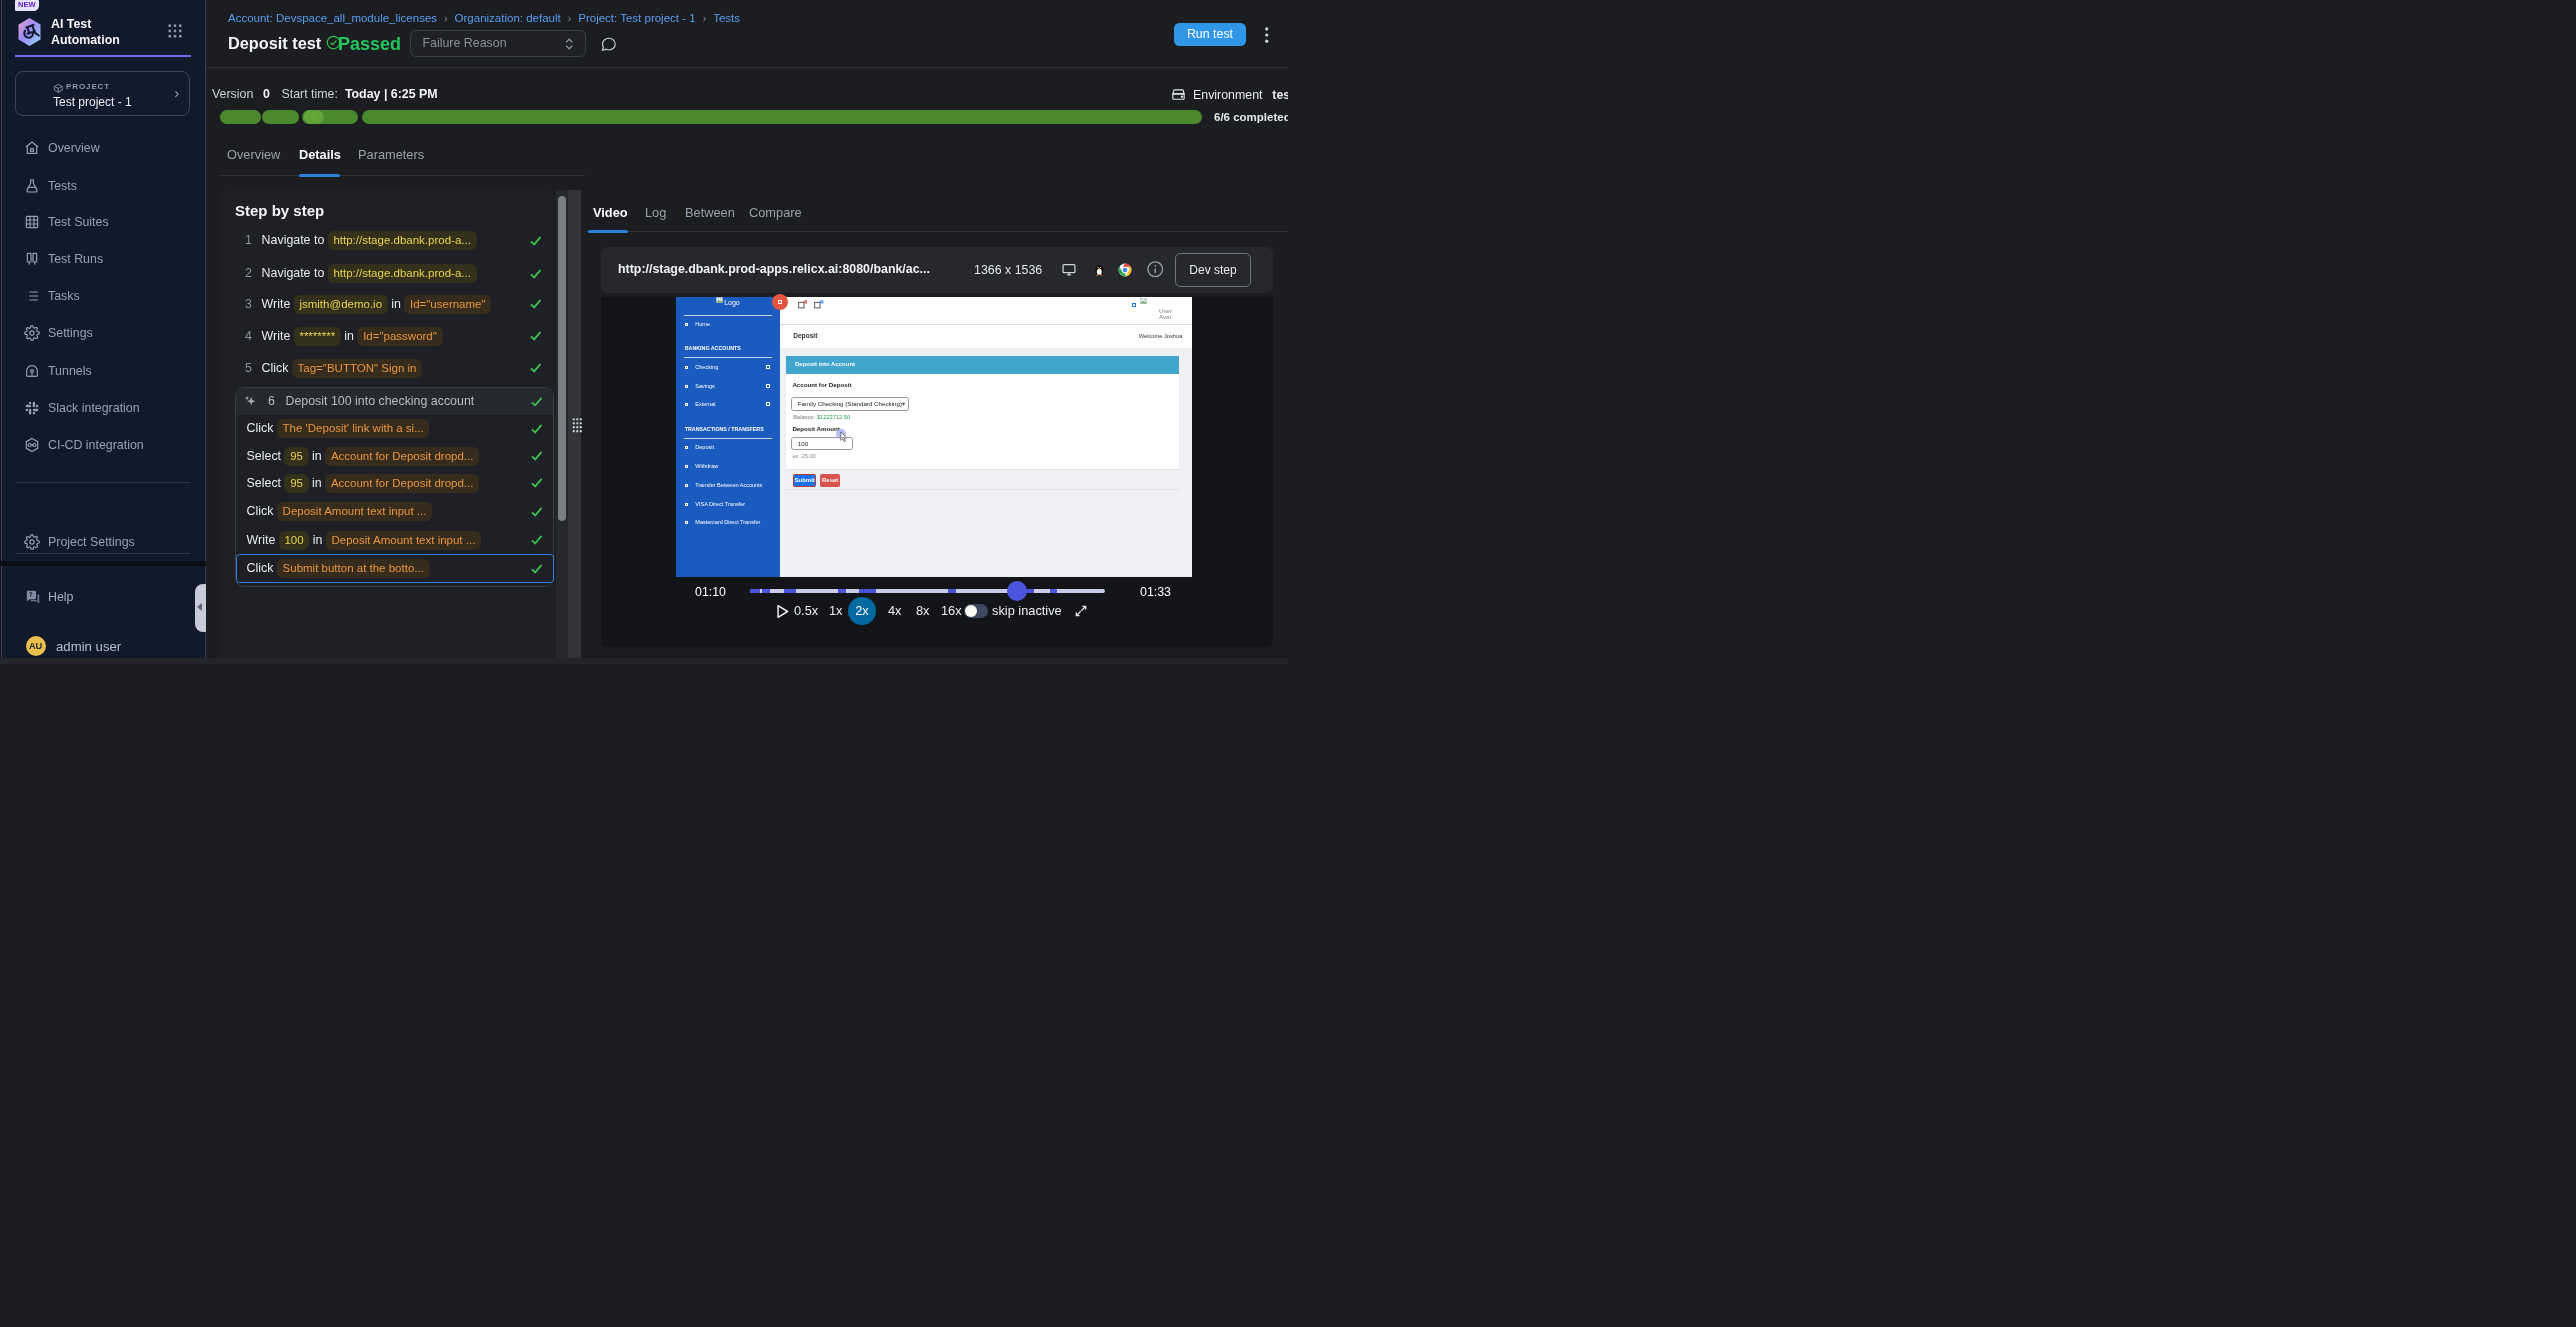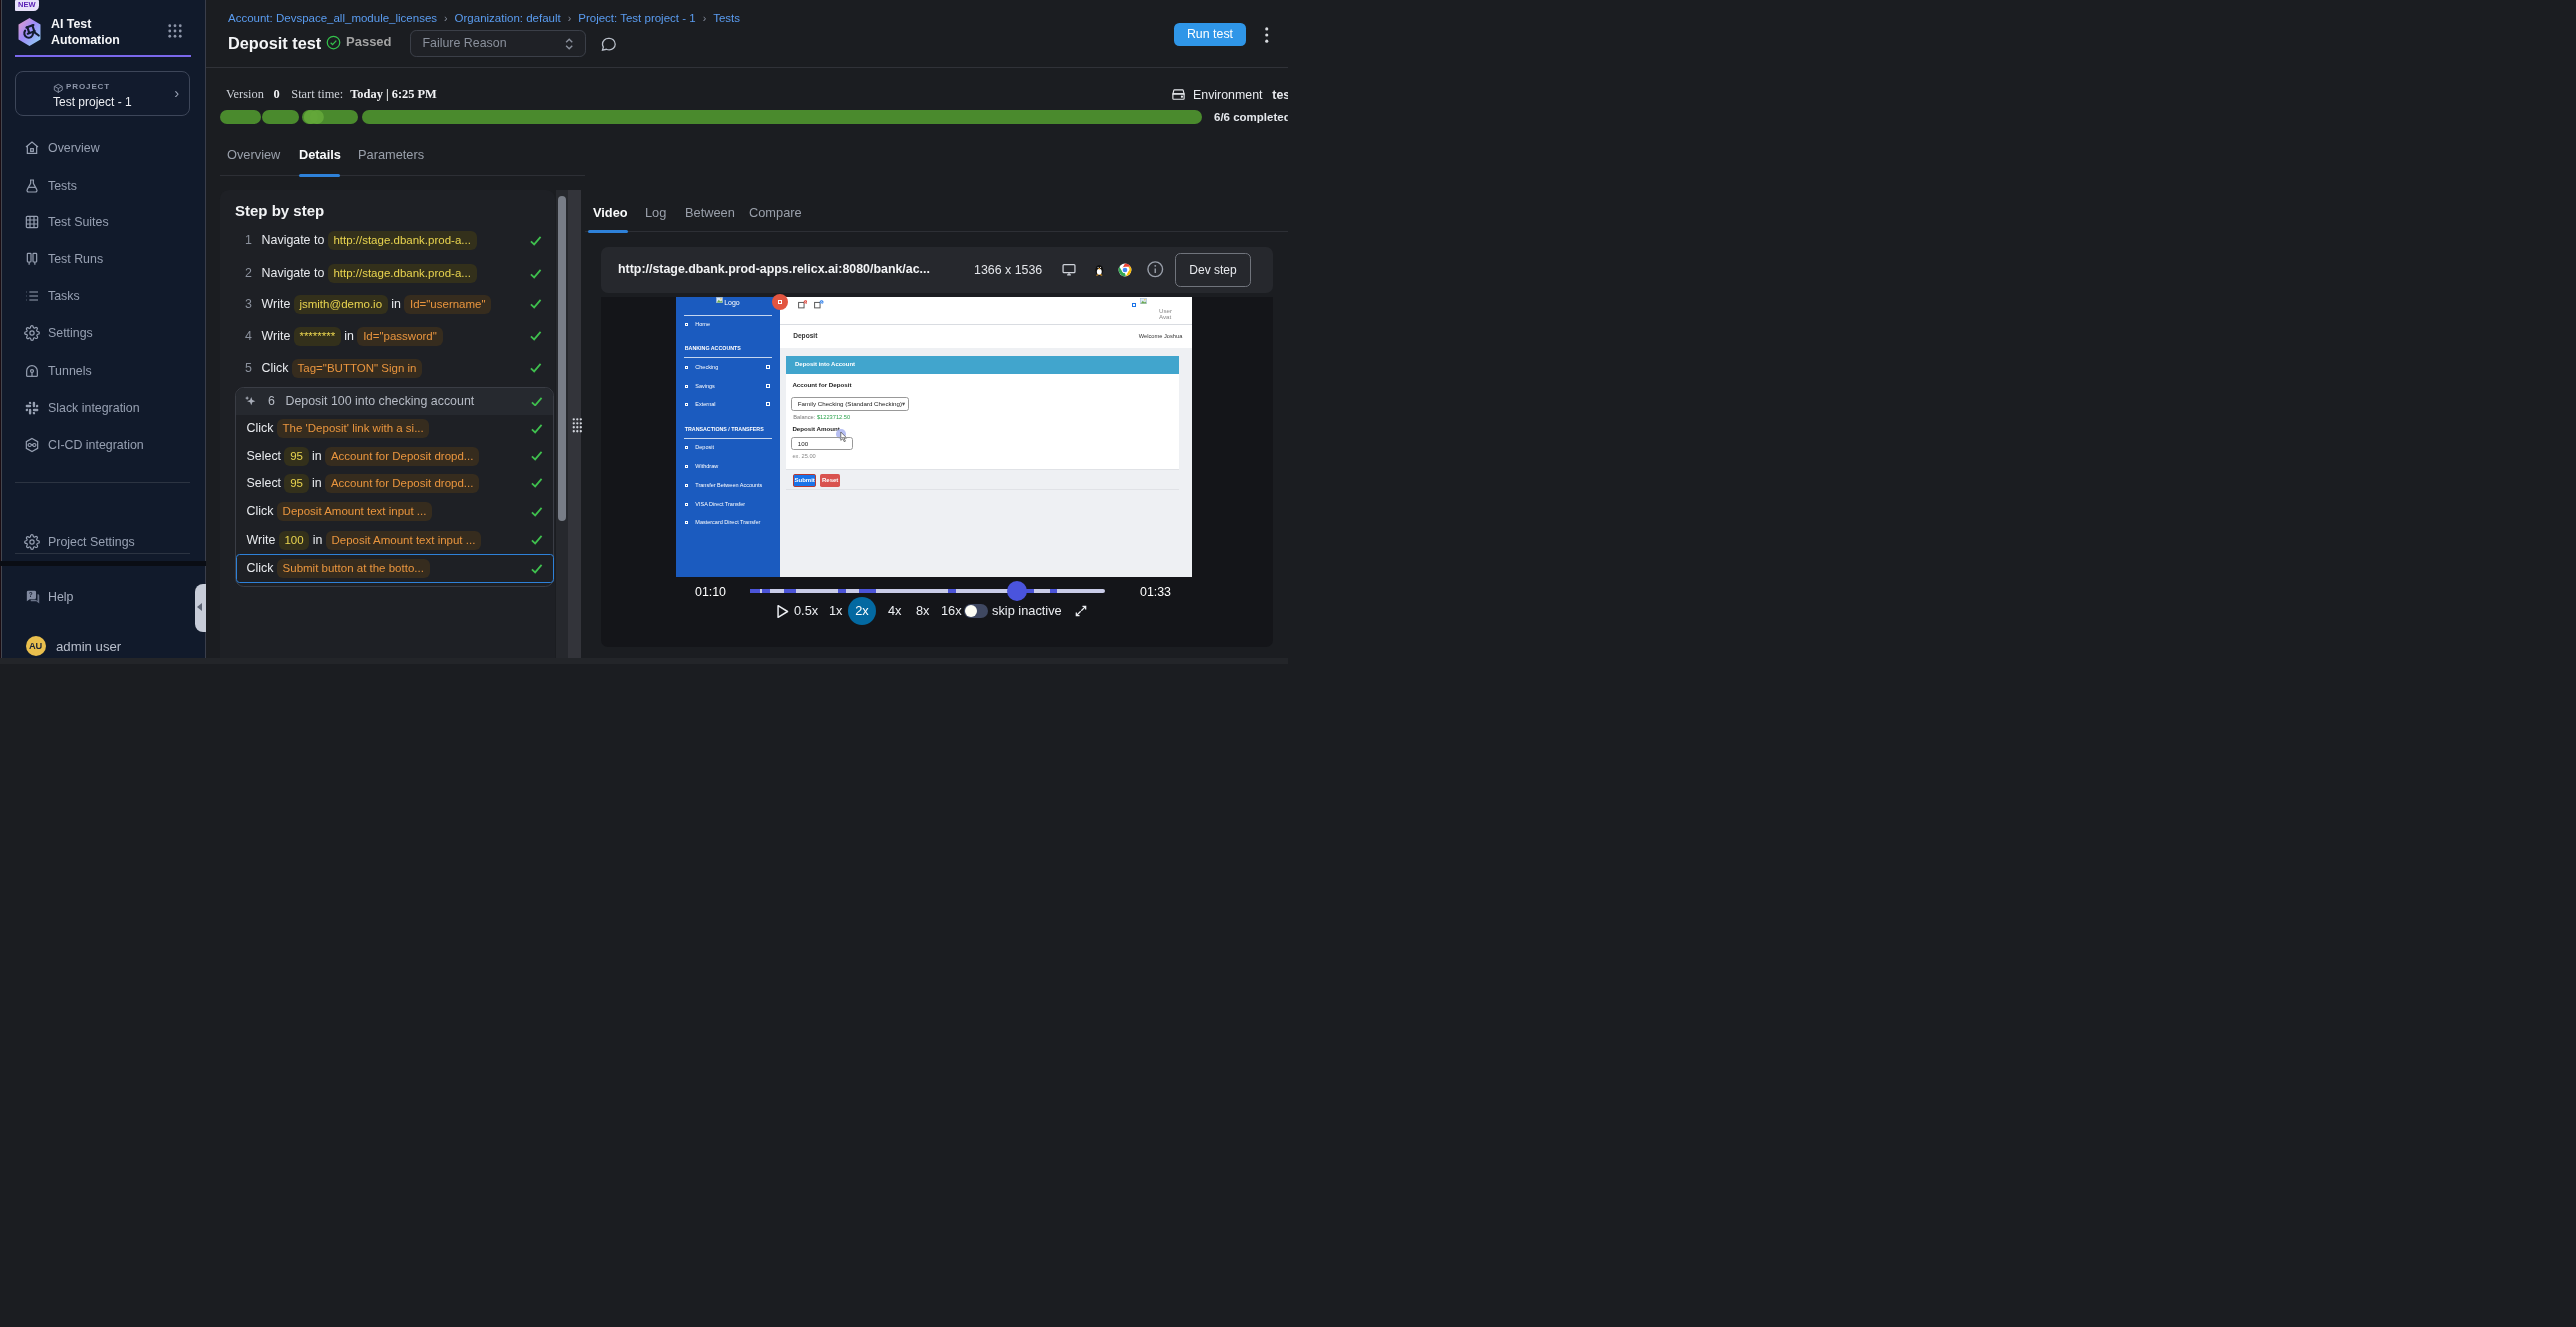--- a/index.html
+++ b/index.html
@@ -30,28 +30,28 @@
 #adminname { position:absolute; left:56px; top:639px; color:#b9bfcc; font-size:13.2px; }
 #collapse { position:absolute; left:195px; top:584px; width:10.6px; height:48px; background:#c7ccd8; border-radius:8px 0 0 8px; }
 #collapse:after { content:""; position:absolute; left:1.8px; top:18.5px; border-right:5.3px solid #5c6373; border-top:4.4px solid transparent; border-bottom:4.4px solid transparent; }
 
 
 #main { position:absolute; left:206px; top:0; width:1082px; height:658px; }
 #crumbs { position:absolute; left:22px; top:11.5px; font-size:11.5px; color:#5a9cf0; white-space:nowrap; }
 #crumbs .sep { color:#838a99; padding:0 7px; font-size:10.6px; }
 #title { position:absolute; left:22px; top:34px; font-size:16.3px; font-weight:bold; color:#f4f5f7; }
 #passicon { position:absolute; left:120px; top:35px; }
-#passed { position:absolute; left:140px; top:34px; font-size:13px; font-weight:bold; color:#a3a3a3; }
+#passed { position:absolute; left:132px; top:34px; font-size:18px; font-weight:bold; color:#22c55e; }
 #failsel { position:absolute; left:204px; top:30px; width:176px; height:27px; background:#1f2126; border:0.9px solid #3b3f48; border-radius:6.2px; color:#8a909c; font-size:12.4px; line-height:25.6px; padding-left:11.5px; }
 #failsel svg { position:absolute; right:9.7px; top:6.2px; }
 #chaticon { position:absolute; left:394px; top:36px; }
 #runtest { position:absolute; left:968px; top:23px; width:72px; height:23px; background:#2f96e8; border-radius:5.3px; color:#fff; font-size:12.4px; text-align:center; line-height:23px; }
 #kebab { position:absolute; left:1059px; top:26.5px; }
 #hdrline { position:absolute; left:0; top:67px; width:1082px; height:0.9px; background:#303238; }
-#inforow { position:absolute; left:20px; top:87px; font-size:12.4px; color:#cdd1d8; white-space:nowrap;font-family:Liberation Serif, serif; }
+#inforow { position:absolute; left:6px; top:87px; font-size:12.4px; color:#cdd1d8; white-space:nowrap; }
 #envrow { position:absolute; left:965px; top:87px; font-size:12.4px; color:#e8eaee; white-space:nowrap; }
 #progress { position:absolute; left:14px; top:110px; width:983px; height:14px; }
 .pseg { position:absolute; top:0; height:14px; background:#4a8a2d; border-radius:7px; }
 #p-done { position:absolute; left:1008px; top:110px; white-space:nowrap; font-size:11.5px; font-weight:bold; color:#e4e7ec; line-height:14px; }
 .ltab { position:absolute; top:147px; font-size:12.8px; color:#9aa0ab; }
 #ltab-border { position:absolute; left:14px; top:175px; width:365px; height:0.9px; background:#2d2f35; }
 #ltab-active { position:absolute; left:93px; top:174px; width:41px; height:2.6px; background:#2e81d9; border-radius:1.8px; }
 
 
 #steppanel { position:absolute; left:220px; top:190px; width:335px; height:468px; background:#1e2025; border-radius:8.8px 8.8px 0 0; }

